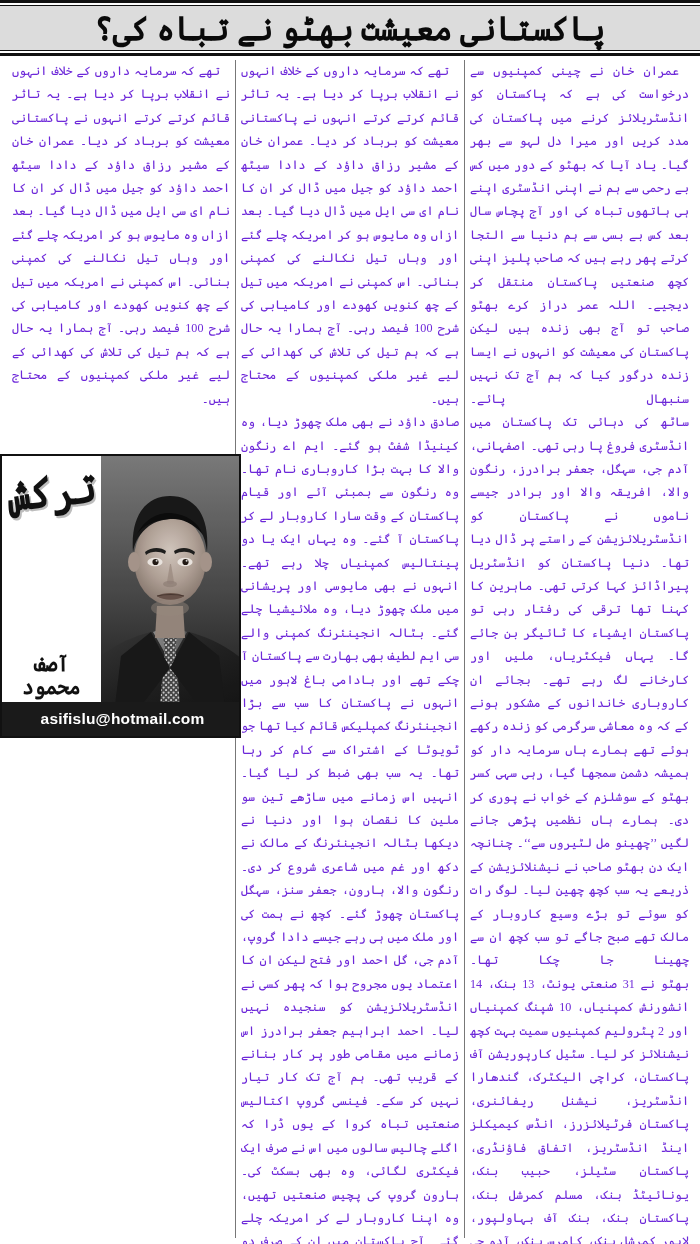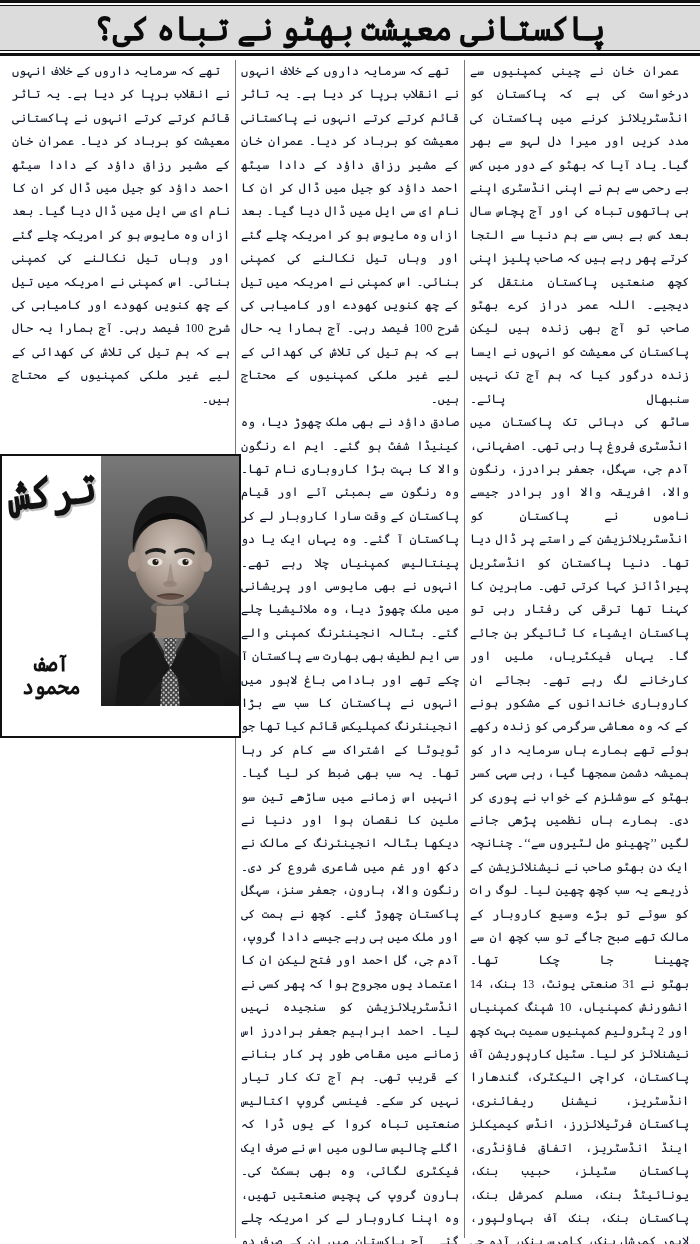--- a/index.html
+++ b/index.html
@@ -72,21 +72,21 @@
   }
   .col + .col { border-right: 1px solid #777; }
 
   .ptext {
     direction: rtl;
     text-align: justify;
     text-align-last: justify;
     font-family: "Liberation Serif", "DejaVu Serif", serif;
     font-size: 12.1px;
     line-height: 23.4px;
-    color: #0f172a;
+    color: #6d28d9;
     margin: 0;
     word-spacing: 0.5px;
     hyphens: none;
   }
   .ptext.lead { text-indent: 10px; }
 
   
   .author-block {
     position: absolute;
     left: 0px;
@@ -282,17 +282,20 @@
 
           <rect x="0" y="0" width="142" height="250" fill="#000" opacity="0.04"></rect>
         </svg>
       </div>
 
       <div class="ident">
         <div class="colname">ترکش</div>
         <div class="authorname">آصف محمود</div>
       </div>
 
+      <div class="email-strip">
+        <span class="email-text">asifislu@hotmail.com</span>
+      </div>
 
     </div>
   </div>
 
 </div>
 
 </body></html>

